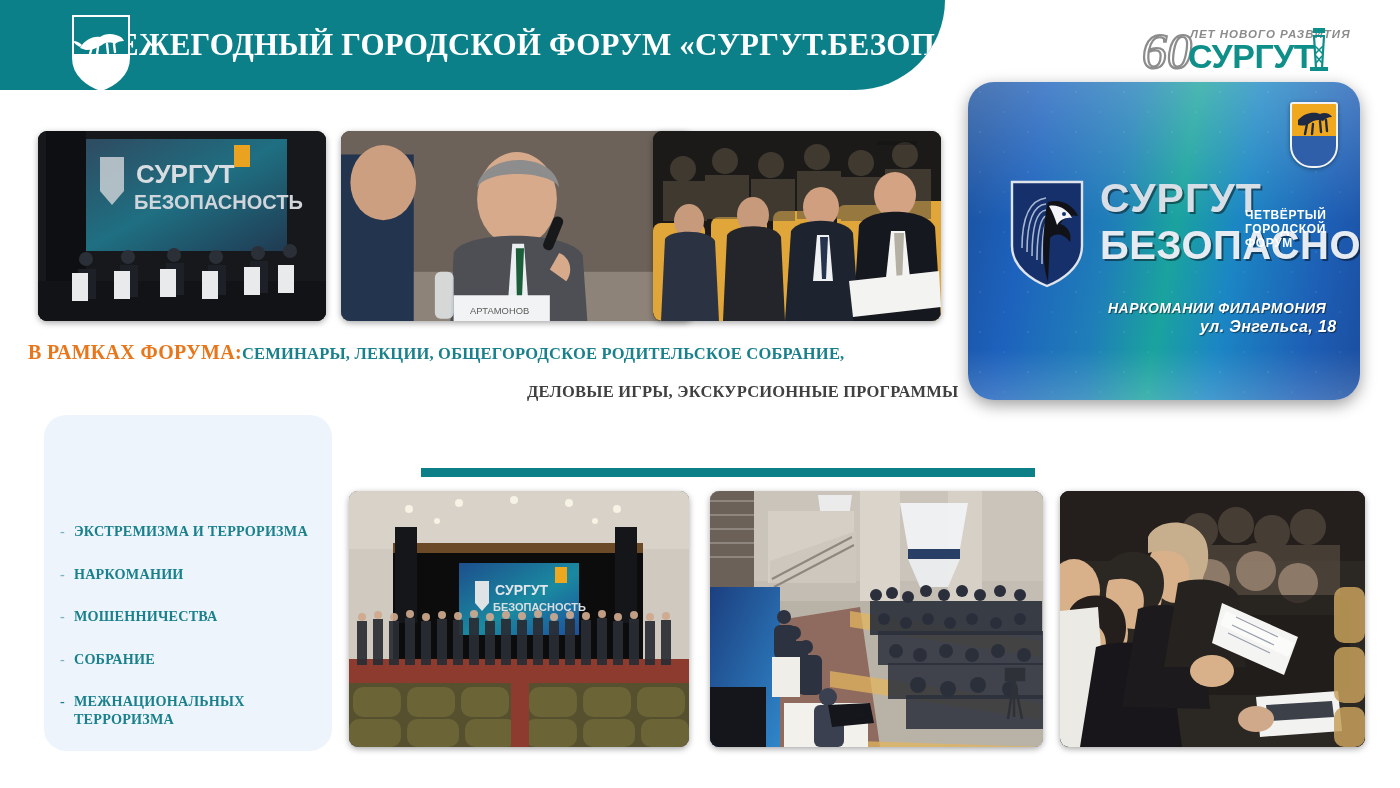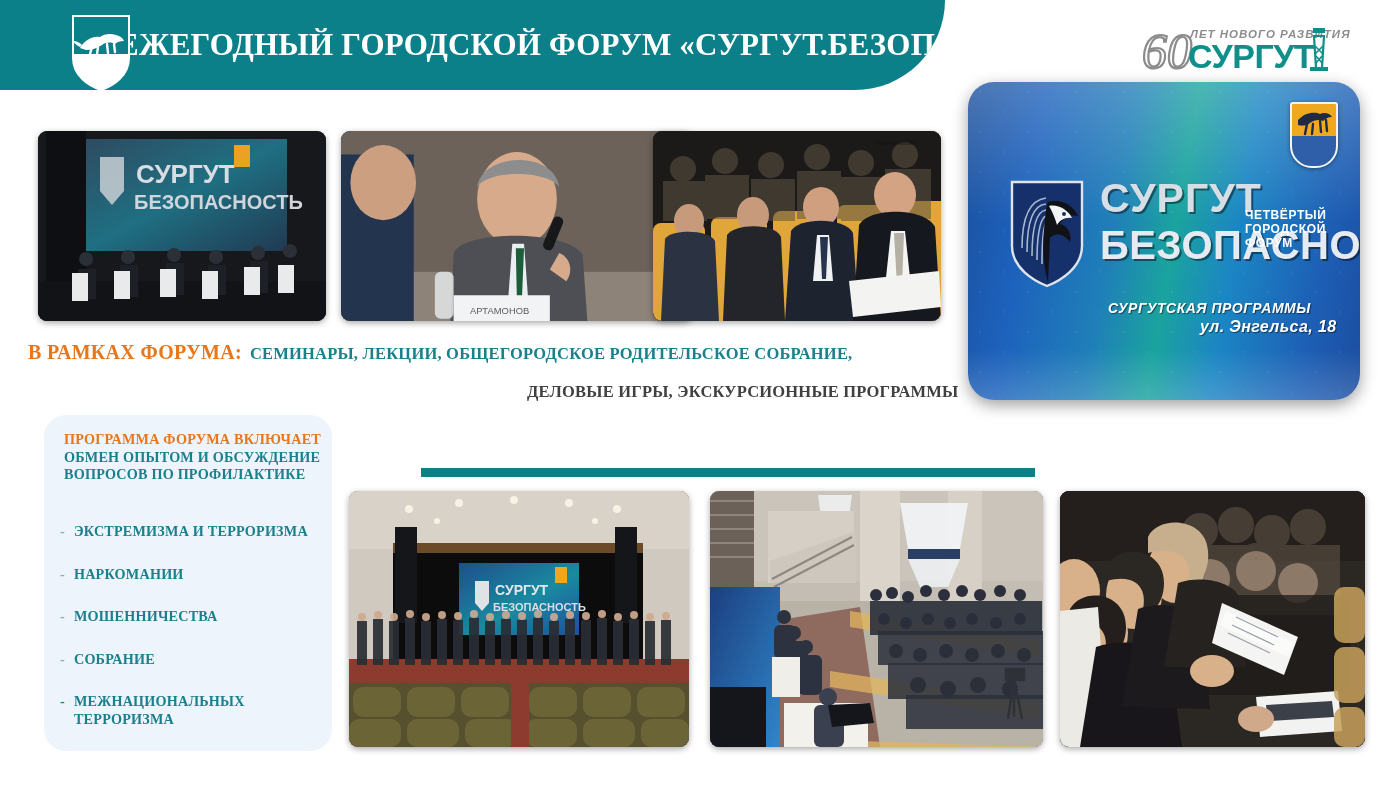--- a/index.html
+++ b/index.html
@@ -51,21 +51,21 @@
 
   
   .ph{position:absolute;inset:0;}
 
   
   .frame-line1{
     position:absolute;left:28px;top:341px;white-space:nowrap;z-index:4;
     font-family:"Liberation Serif",serif;font-weight:bold;
   }
   .frame-line1 .orange{color:#e8761b;font-size:20px;letter-spacing:.3px;}
-  .frame-line1 .teal{color:#19808c;font-size:16.5px;letter-spacing:.2px;margin-left:8px;}
+  .frame-line1 .teal{color:#19808c;font-size:16.5px;letter-spacing:.2px;}
   .frame-line2{
     position:absolute;left:527px;top:382px;white-space:nowrap;z-index:2;
     color:#404040;font-family:"Liberation Serif",serif;font-weight:bold;
     font-size:16.5px;letter-spacing:.2px;
   }
 
   
   .prog-card{
     position:absolute;left:44px;top:415px;width:288px;height:336px;
     background:#eef4fc;border-radius:22px;z-index:2;
@@ -292,23 +292,20 @@
       </g>
     </svg>
   </div>
 
   <div class="frame-line1">
     <span class="orange">В РАМКАХ ФОРУМА:</span><span class="teal">СЕМИНАРЫ, ЛЕКЦИИ,  ОБЩЕГОРОДСКОЕ РОДИТЕЛЬСКОЕ СОБРАНИЕ,</span>
   </div>
   <div class="frame-line2">ДЕЛОВЫЕ ИГРЫ, ЭКСКУРСИОННЫЕ ПРОГРАММЫ</div>
 
   <div class="prog-card">
-    <div class="prog-head">
-      <span class="o">ПРОГРАММА ФОРУМА ВКЛЮЧАЕТ</span><span> ОБМЕН ОПЫТОМ И ОБСУЖДЕНИЕ ВОПРОСОВ ПО ПРОФИЛАКТИКЕ</span>
-    </div>
     <div class="prog-list">
       <div class="prog-item">
         <span class="dash">-</span>
         <span>ЭКСТРЕМИЗМА И ТЕРРОРИЗМА</span>
       </div>
       <div class="prog-item">
         <span class="dash">-</span>
         <span>НАРКОМАНИИ</span>
       </div>
       <div class="prog-item">
@@ -602,17 +599,17 @@
         <path d="M34 86 C34 54 37 45 39 44"></path>
       </g>
       <path d="M40 24 C54 20 66 28 70 38 C62 36 56 40 52 46 C60 48 64 56 62 64 C56 56 48 54 42 60 L40 104 C36 92 34 70 36 52 C37 40 38 30 40 24 Z" fill="#111217"></path>
       <path d="M41 28 C50 26 60 32 64 40 C57 39 52 42 49 47 C47 40 44 33 41 28 Z" fill="#f2f4f7"></path>
       <circle cx="56" cy="36" r="2" fill="#16306b"></circle>
     </svg>
 
     <div class="poster-word1">СУРГУТ</div>
     <div class="poster-word2">БЕЗОПАСНОСТЬ</div>
     <div class="poster-sub">ЧЕТВЁРТЫЙ ГОРОДСКОЙ ФОРУМ</div>
-    <div class="poster-venue">СУРГУТСКАЯ ПРОГРАММЫ</div>
+    <div class="poster-venue">НАРКОМАНИИ ФИЛАРМОНИЯ</div>
     <div class="poster-addr">ул. Энгельса, 18</div>
   </div>
 
 </div>
 
 </body></html>

